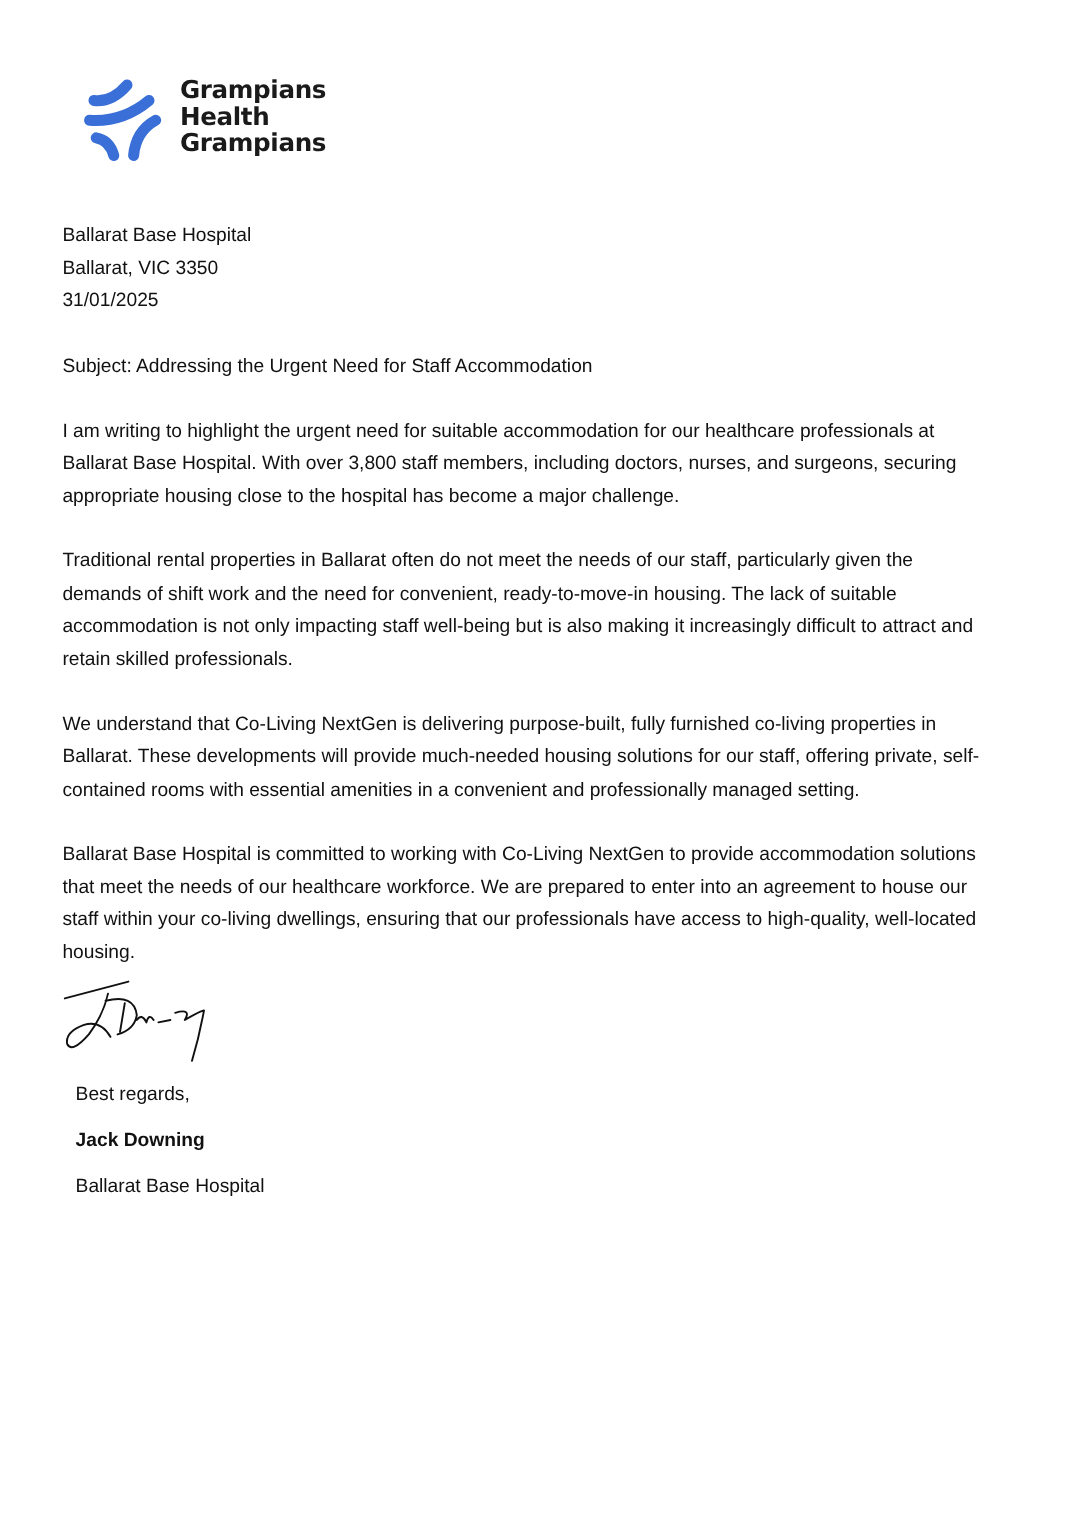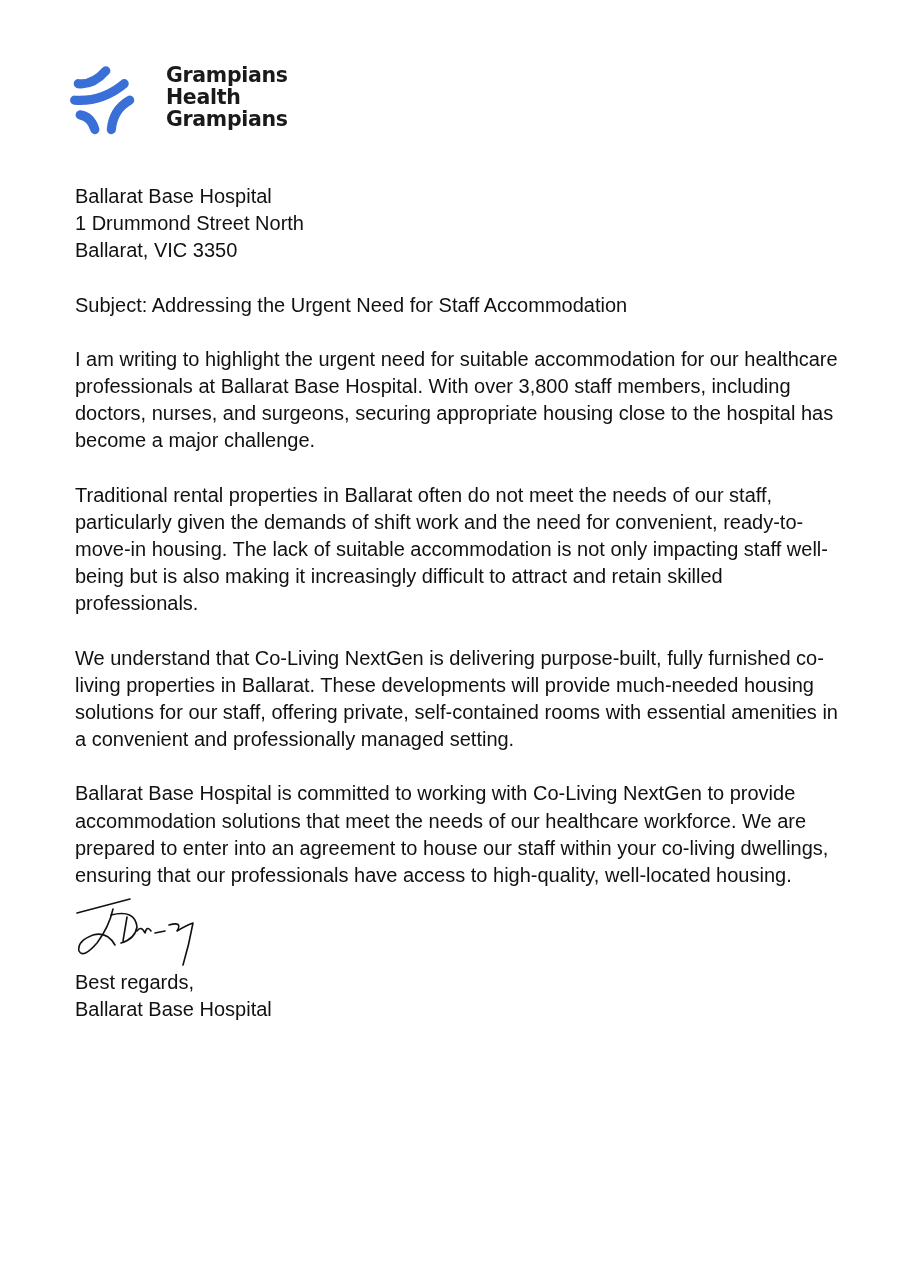--- a/index.html
+++ b/index.html
@@ -1,35 +1,35 @@
 <!DOCTYPE html>
 <html><head>
   <meta charset="utf-8">
   <style>
     html, body { margin: 0; padding: 0; background: #ffffff; }
     body {
       width: 900px; height: 1273px; position: relative; overflow: hidden;
       font-family: "Liberation Sans", sans-serif; color: #111111;
     }
-    .logo { position: absolute; left: 66px; top: 58px; display: flex; align-items: center; gap: 16px; }
+    .logo { position: absolute; left: 66px; top: 58px; display: flex; align-items: center; }
     .logo-mark { width: 76px; height: 78px; }
     .logo-text {
       margin-left: 8px; font-family: "DejaVu Sans", sans-serif; font-weight: bold;
       font-size: 20.5px; line-height: 22px; color: #1a1a1a; letter-spacing: -0.3px;
     }
     .logo-text div { display: block; }
-    .letter { position: absolute; left: 75px; top: 183px; width: 770px; font-size: 20px; line-height: 27.2px; }
+    .letter { position: absolute; left: 52px; top: 183px; width: 770px; font-size: 16px; line-height: 27.2px; }
     .letter p { margin: 0; }
     .addr p { margin: 0; }
     .subject { margin-top: 27px !important; }
     .salutation { margin-top: 27px !important; }
     .para { margin-top: 27px !important; }
     .sig-wrap { margin-top: 6px; height: 74px; position: relative; }
     .sig-wrap svg { position: absolute; left: 0; top: 0; }
-    .closing p { margin: 0; }
+    .closing p { margin: 11px; }
     .bold { font-weight: bold; }
   </style>
 </head>
 <body>
 
 <div class="logo">
   <svg class="logo-mark" viewBox="0 0 80 85">
     <g fill="none" stroke="#3A6FD8" stroke-width="10" stroke-linecap="round">
       <path d="M12 28 Q28 30 42 14"></path>
       <path d="M8 46 Q38 48 62 28"></path>
@@ -40,22 +40,22 @@
   <div class="logo-text">
     <div>Grampians</div>
     <div>Health</div>
     <div>Grampians</div>
   </div>
 </div>
 
 <div class="letter">
   <div class="addr">
     <p>Ballarat Base Hospital</p>
-    <p>1 Drummond Street North</p>
     <p>Ballarat, VIC 3350</p>
+    <p>31/01/2025</p>
   </div>
 
   <p class="subject">Subject: Addressing the Urgent Need for Staff Accommodation</p>
 
   <p class="para">I am writing to highlight the urgent need for suitable accommodation for our healthcare professionals at Ballarat Base Hospital. With over 3,800 staff members, including doctors, nurses, and surgeons, securing appropriate housing close to the hospital has become a major challenge.</p>
   <p class="para">Traditional rental properties in Ballarat often do not meet the needs of our staff, particularly given the demands of shift work and the need for convenient, ready-to-move-in housing. The lack of suitable accommodation is not only impacting staff well-being but is also making it increasingly difficult to attract and retain skilled professionals.</p>
   <p class="para">We understand that Co-Living NextGen is delivering purpose-built, fully furnished co-living properties in Ballarat. These developments will provide much-needed housing solutions for our staff, offering private, self-contained rooms with essential amenities in a convenient and professionally managed setting.</p>
   <p class="para">Ballarat Base Hospital is committed to working with Co-Living NextGen to provide accommodation solutions that meet the needs of our healthcare workforce. We are prepared to enter into an agreement to house our staff within your co-living dwellings, ensuring that our professionals have access to high-quality, well-located housing.</p>
 
   <div class="sig-wrap">
@@ -67,15 +67,16 @@
         <path d="M52 22 L48 46"></path>
         <path d="M62 36 Q66 30 70 38 Q72 30 76 36"></path>
         <path d="M80 38 L90 36"></path>
         <path d="M94 30 Q108 26 102 36 Q112 30 118 28 Q114 50 108 70"></path>
       </g>
     </svg>
   </div>
 
   <div class="closing">
     <p>Best regards,</p>
+    <p class="bold">Jack Downing</p>
     <p>Ballarat Base Hospital</p>
   </div>
 </div>
 
 </body></html>

